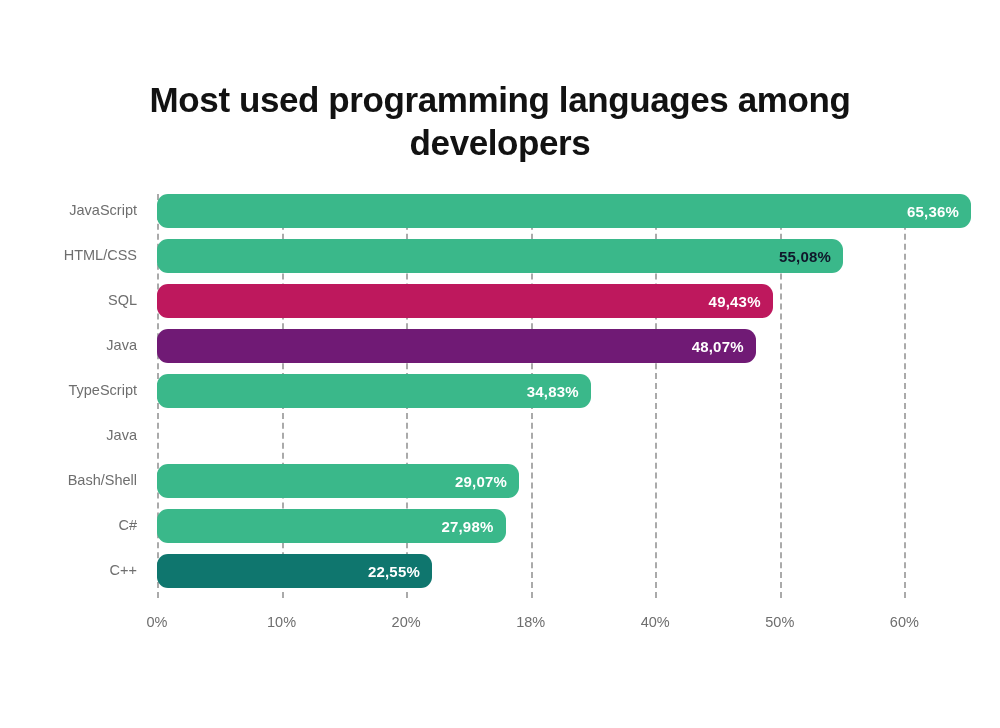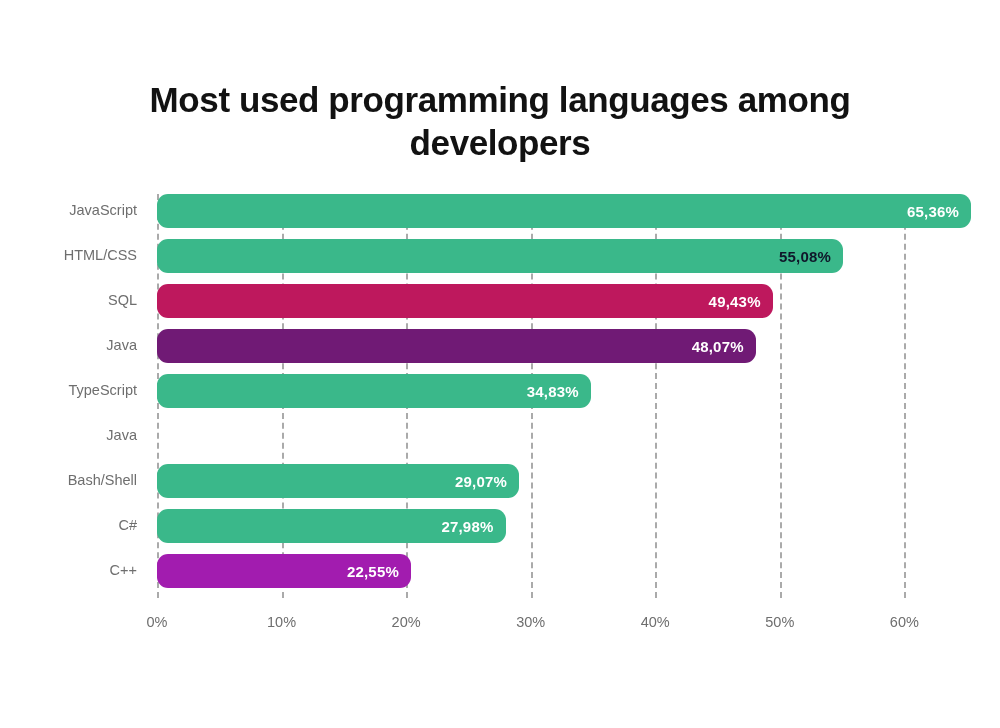--- a/index.html
+++ b/index.html
@@ -175,29 +175,29 @@
         <div class="bar" style="width: 362.092px; background: rgb(58, 184, 138);">
           <span class="bar-value" style="color: rgb(255, 255, 255);">29,07%</span>
         </div>
       </div>
       <div class="bar-row" style="top: 315px; width: 776px;">
         <div class="bar" style="width: 348.515px; background: rgb(58, 184, 138);">
           <span class="bar-value" style="color: rgb(255, 255, 255);">27,98%</span>
         </div>
       </div>
       <div class="bar-row" style="top: 360px; width: 776px;">
-        <div class="bar" style="width: 254px; background: #a21caf;">
+        <div class="bar" style="width: 275px; background: #0f766e;">
           <span class="bar-value" style="color: rgb(255, 255, 255);">22,55%</span>
         </div>
       </div>
     </div>
 
   <div id="x-axis">
       <div class="x-tick" style="left: 0px; color: rgb(110, 110, 110);">0%</div>
       <div class="x-tick" style="left: 124.559px; color: rgb(110, 110, 110);">10%</div>
       <div class="x-tick" style="left: 249.117px; color: rgb(110, 110, 110);">20%</div>
-      <div class="x-tick" style="left: 373.676px; color: rgb(110, 110, 110);">30%</div>
+      <div class="x-tick" style="left: 373.676px; color: rgb(110, 110, 110);">18%</div>
       <div class="x-tick" style="left: 498.234px; color: rgb(110, 110, 110);">40%</div>
       <div class="x-tick" style="left: 622.793px; color: rgb(110, 110, 110);">50%</div>
       <div class="x-tick" style="left: 747.352px; color: rgb(110, 110, 110);">60%</div>
     </div>
 
 </div>
 
 </body></html>

